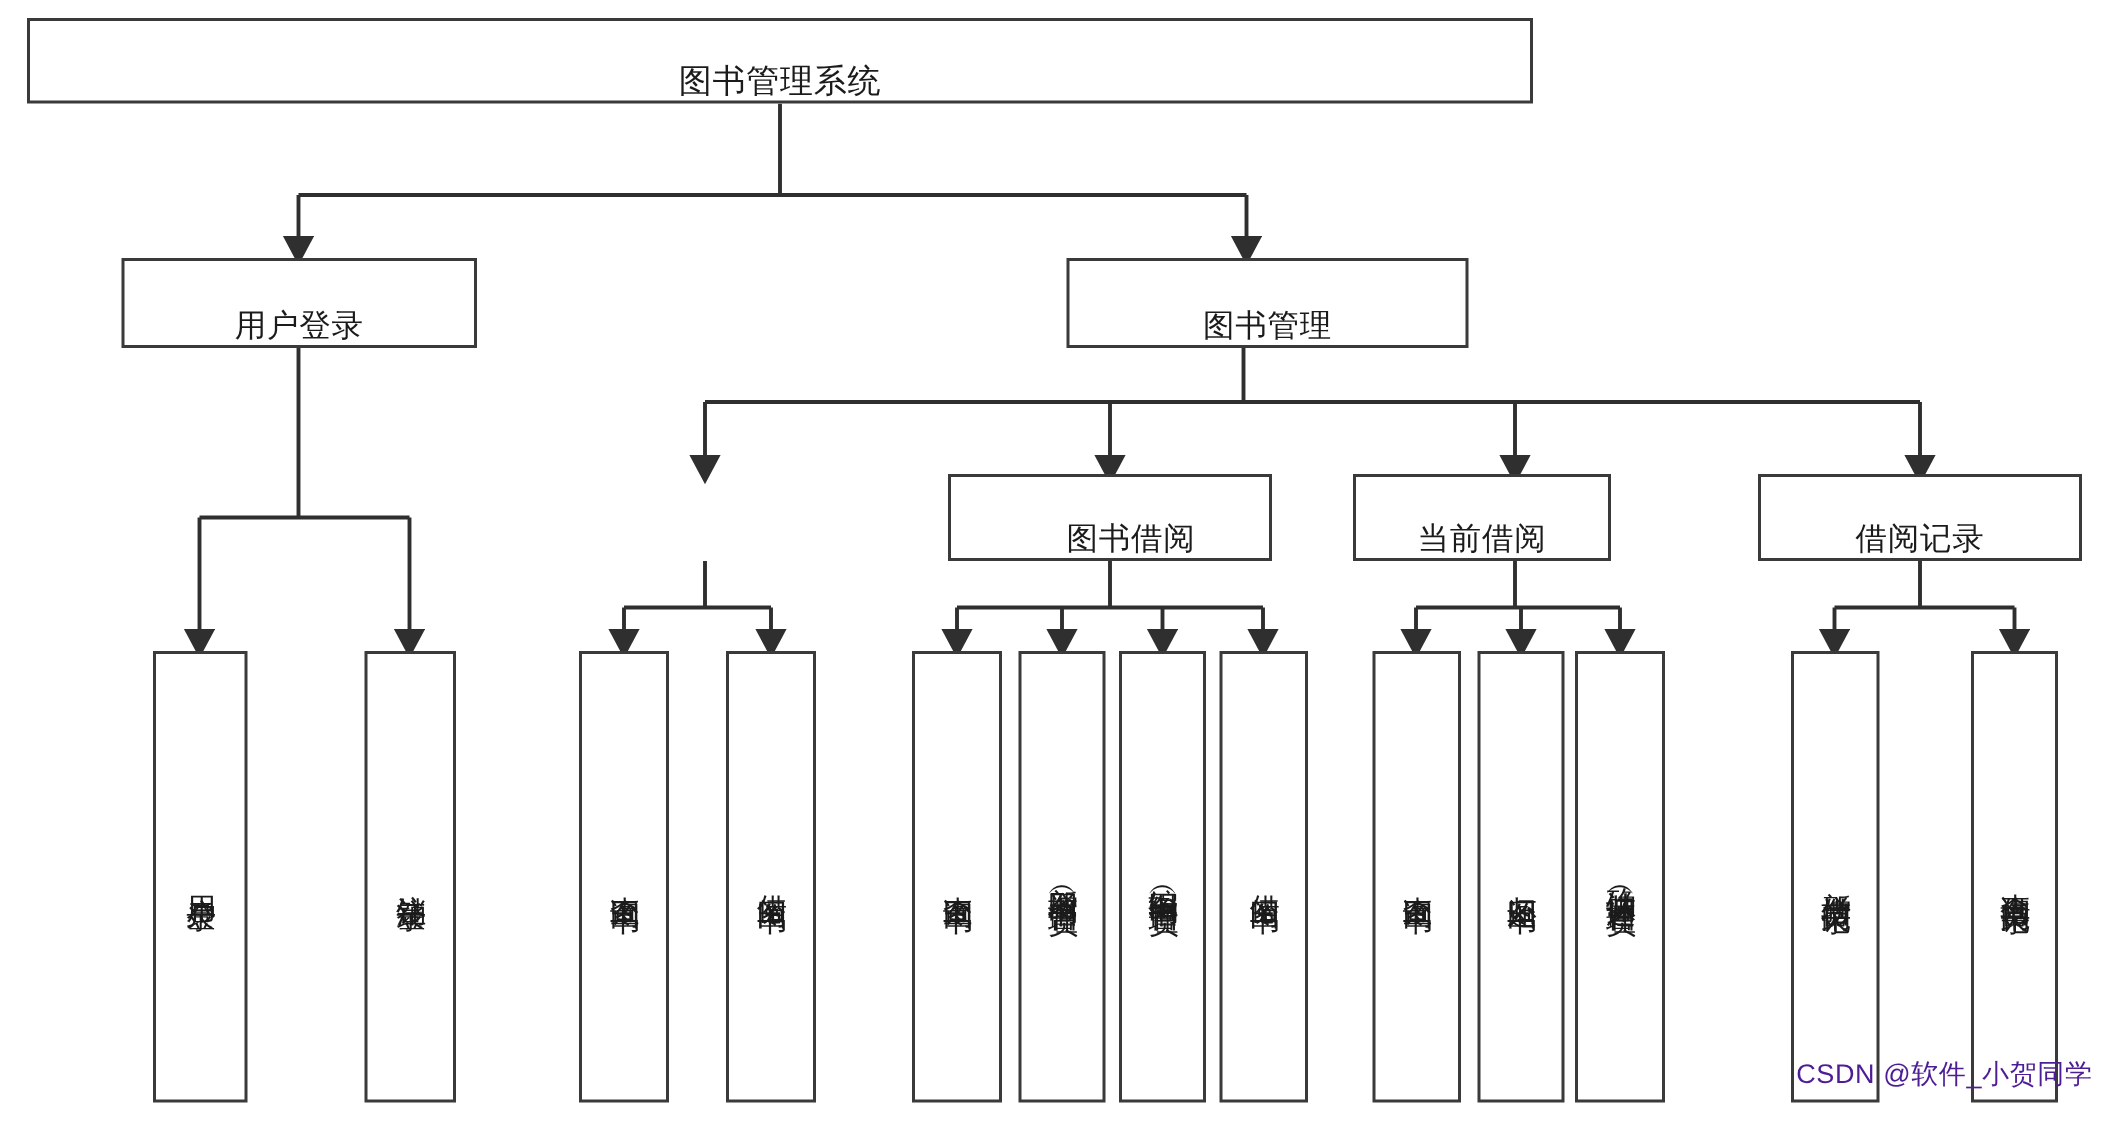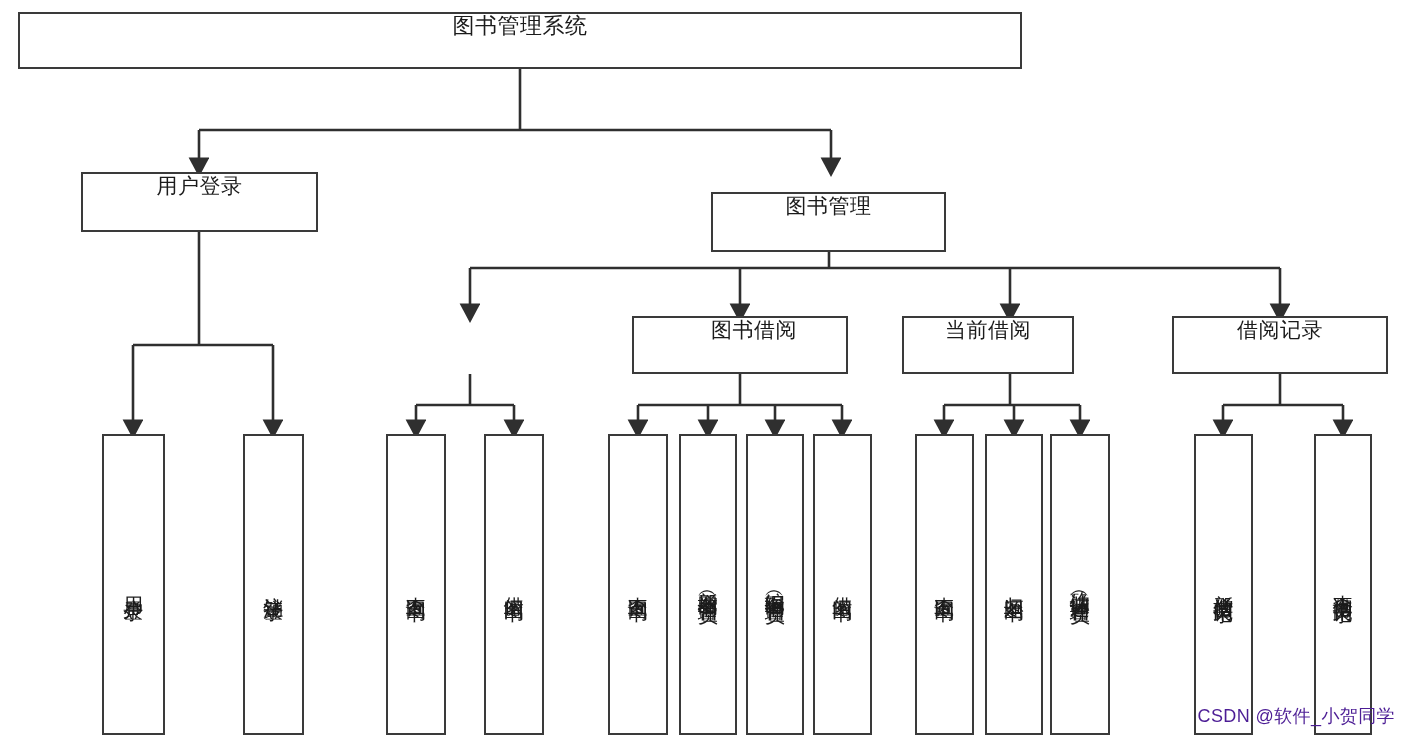--- a/index.html
+++ b/index.html
@@ -24,21 +24,21 @@
     top: 0;
     width: 1405px;
     height: 747px;
   }
   .node {
     position: absolute;
     box-sizing: border-box;
     background: #ffffff;
     border: 2.5px solid #3a3a3a;
     display: flex;
-    align-items: flex-start;
+    align-items: flex-end;
     justify-content: center;
     z-index: 2;
   }
   .node .label {
     font-size: 21px;
     line-height: 1.12;
     color: #1b1b1b;
     letter-spacing: 0.5px;
     white-space: nowrap;
     text-align: center;
@@ -124,21 +124,21 @@
     </g>
   </svg>
 
   <div class="node root" style="left:18px; top:12px; width:1004px; height:57px;">
     <span class="label">图书管理系统</span>
   </div>
 
   <div class="node" style="left:81px; top:172px; width:237px; height:60px;">
     <span class="label">用户登录</span>
   </div>
-  <div class="node" style="left:711px; top:172px; width:235px; height:60px;margin-top:20px;">
+  <div class="node" style="left:711px; top:172px; width:268px; height:60px;">
     <span class="label">图书管理</span>
   </div>
 
   <div class="node" style="left:632px; top:316px; width:216px; height:58px;padding-left:28px;">
     <span class="label">图书借阅</span>
   </div>
   <div class="node" style="left:902px; top:316px; width:172px; height:58px;">
     <span class="label">当前借阅</span>
   </div>
   <div class="node" style="left:1172px; top:316px; width:216px; height:58px;">

